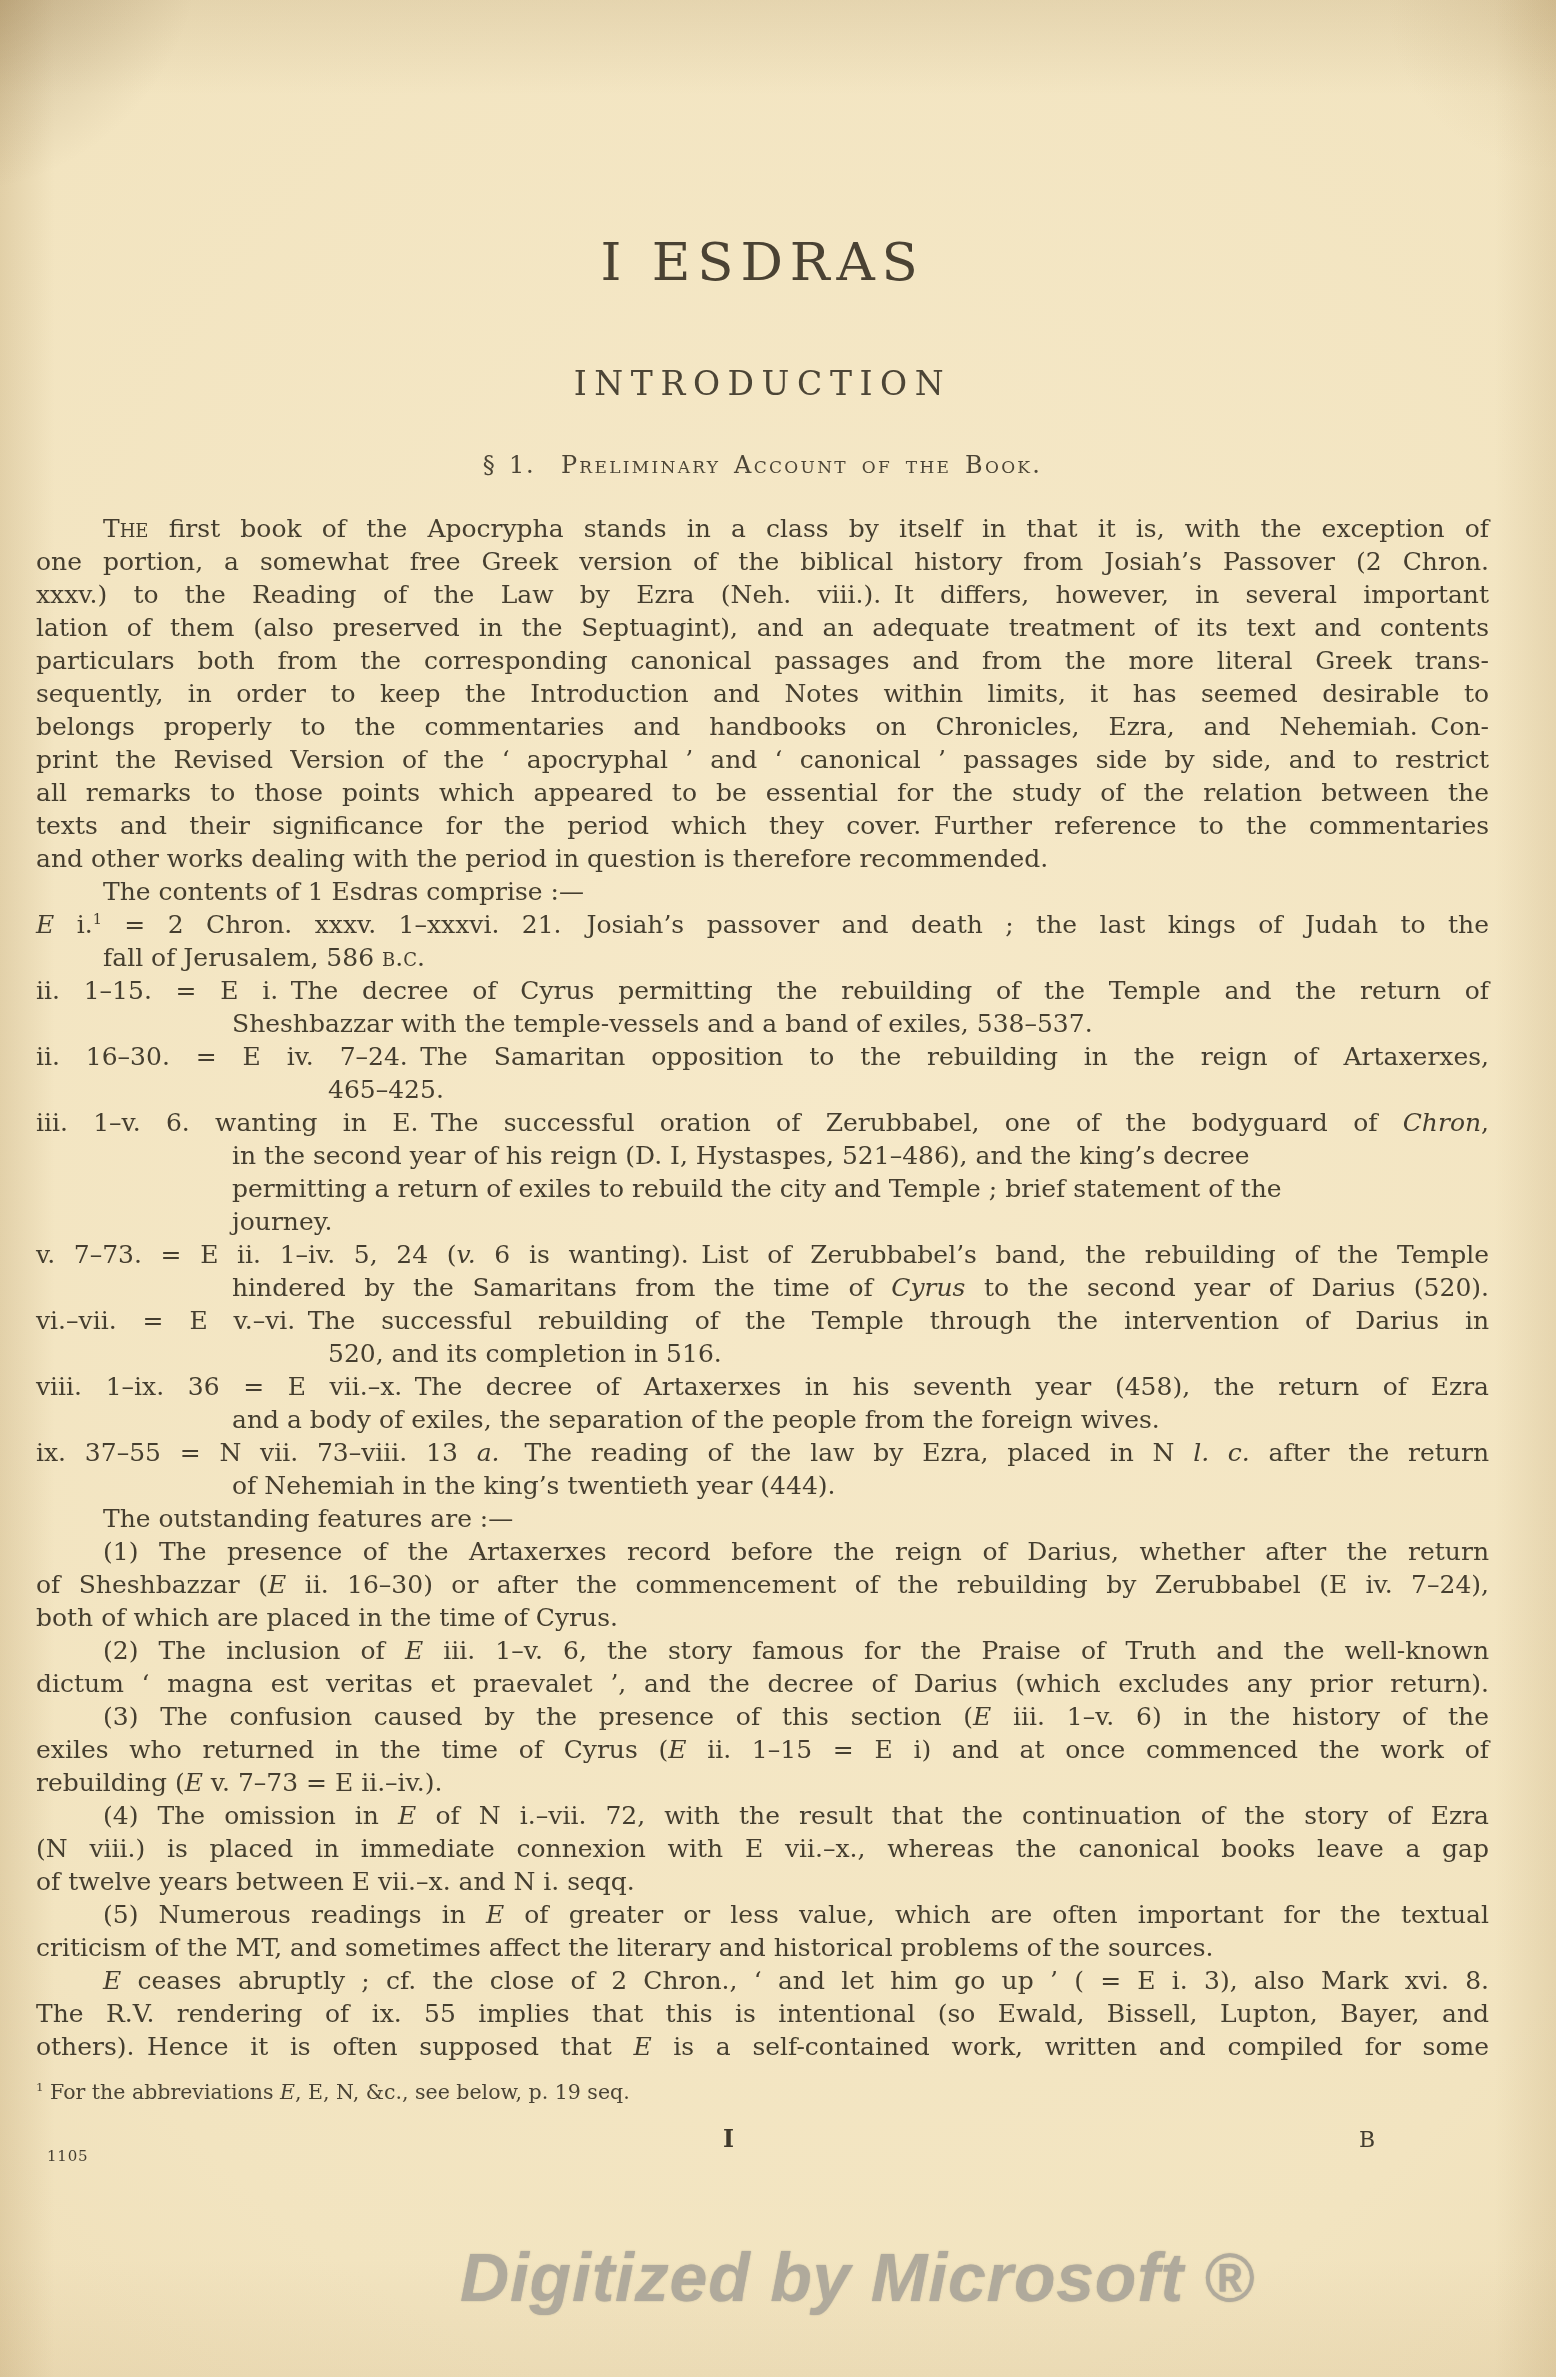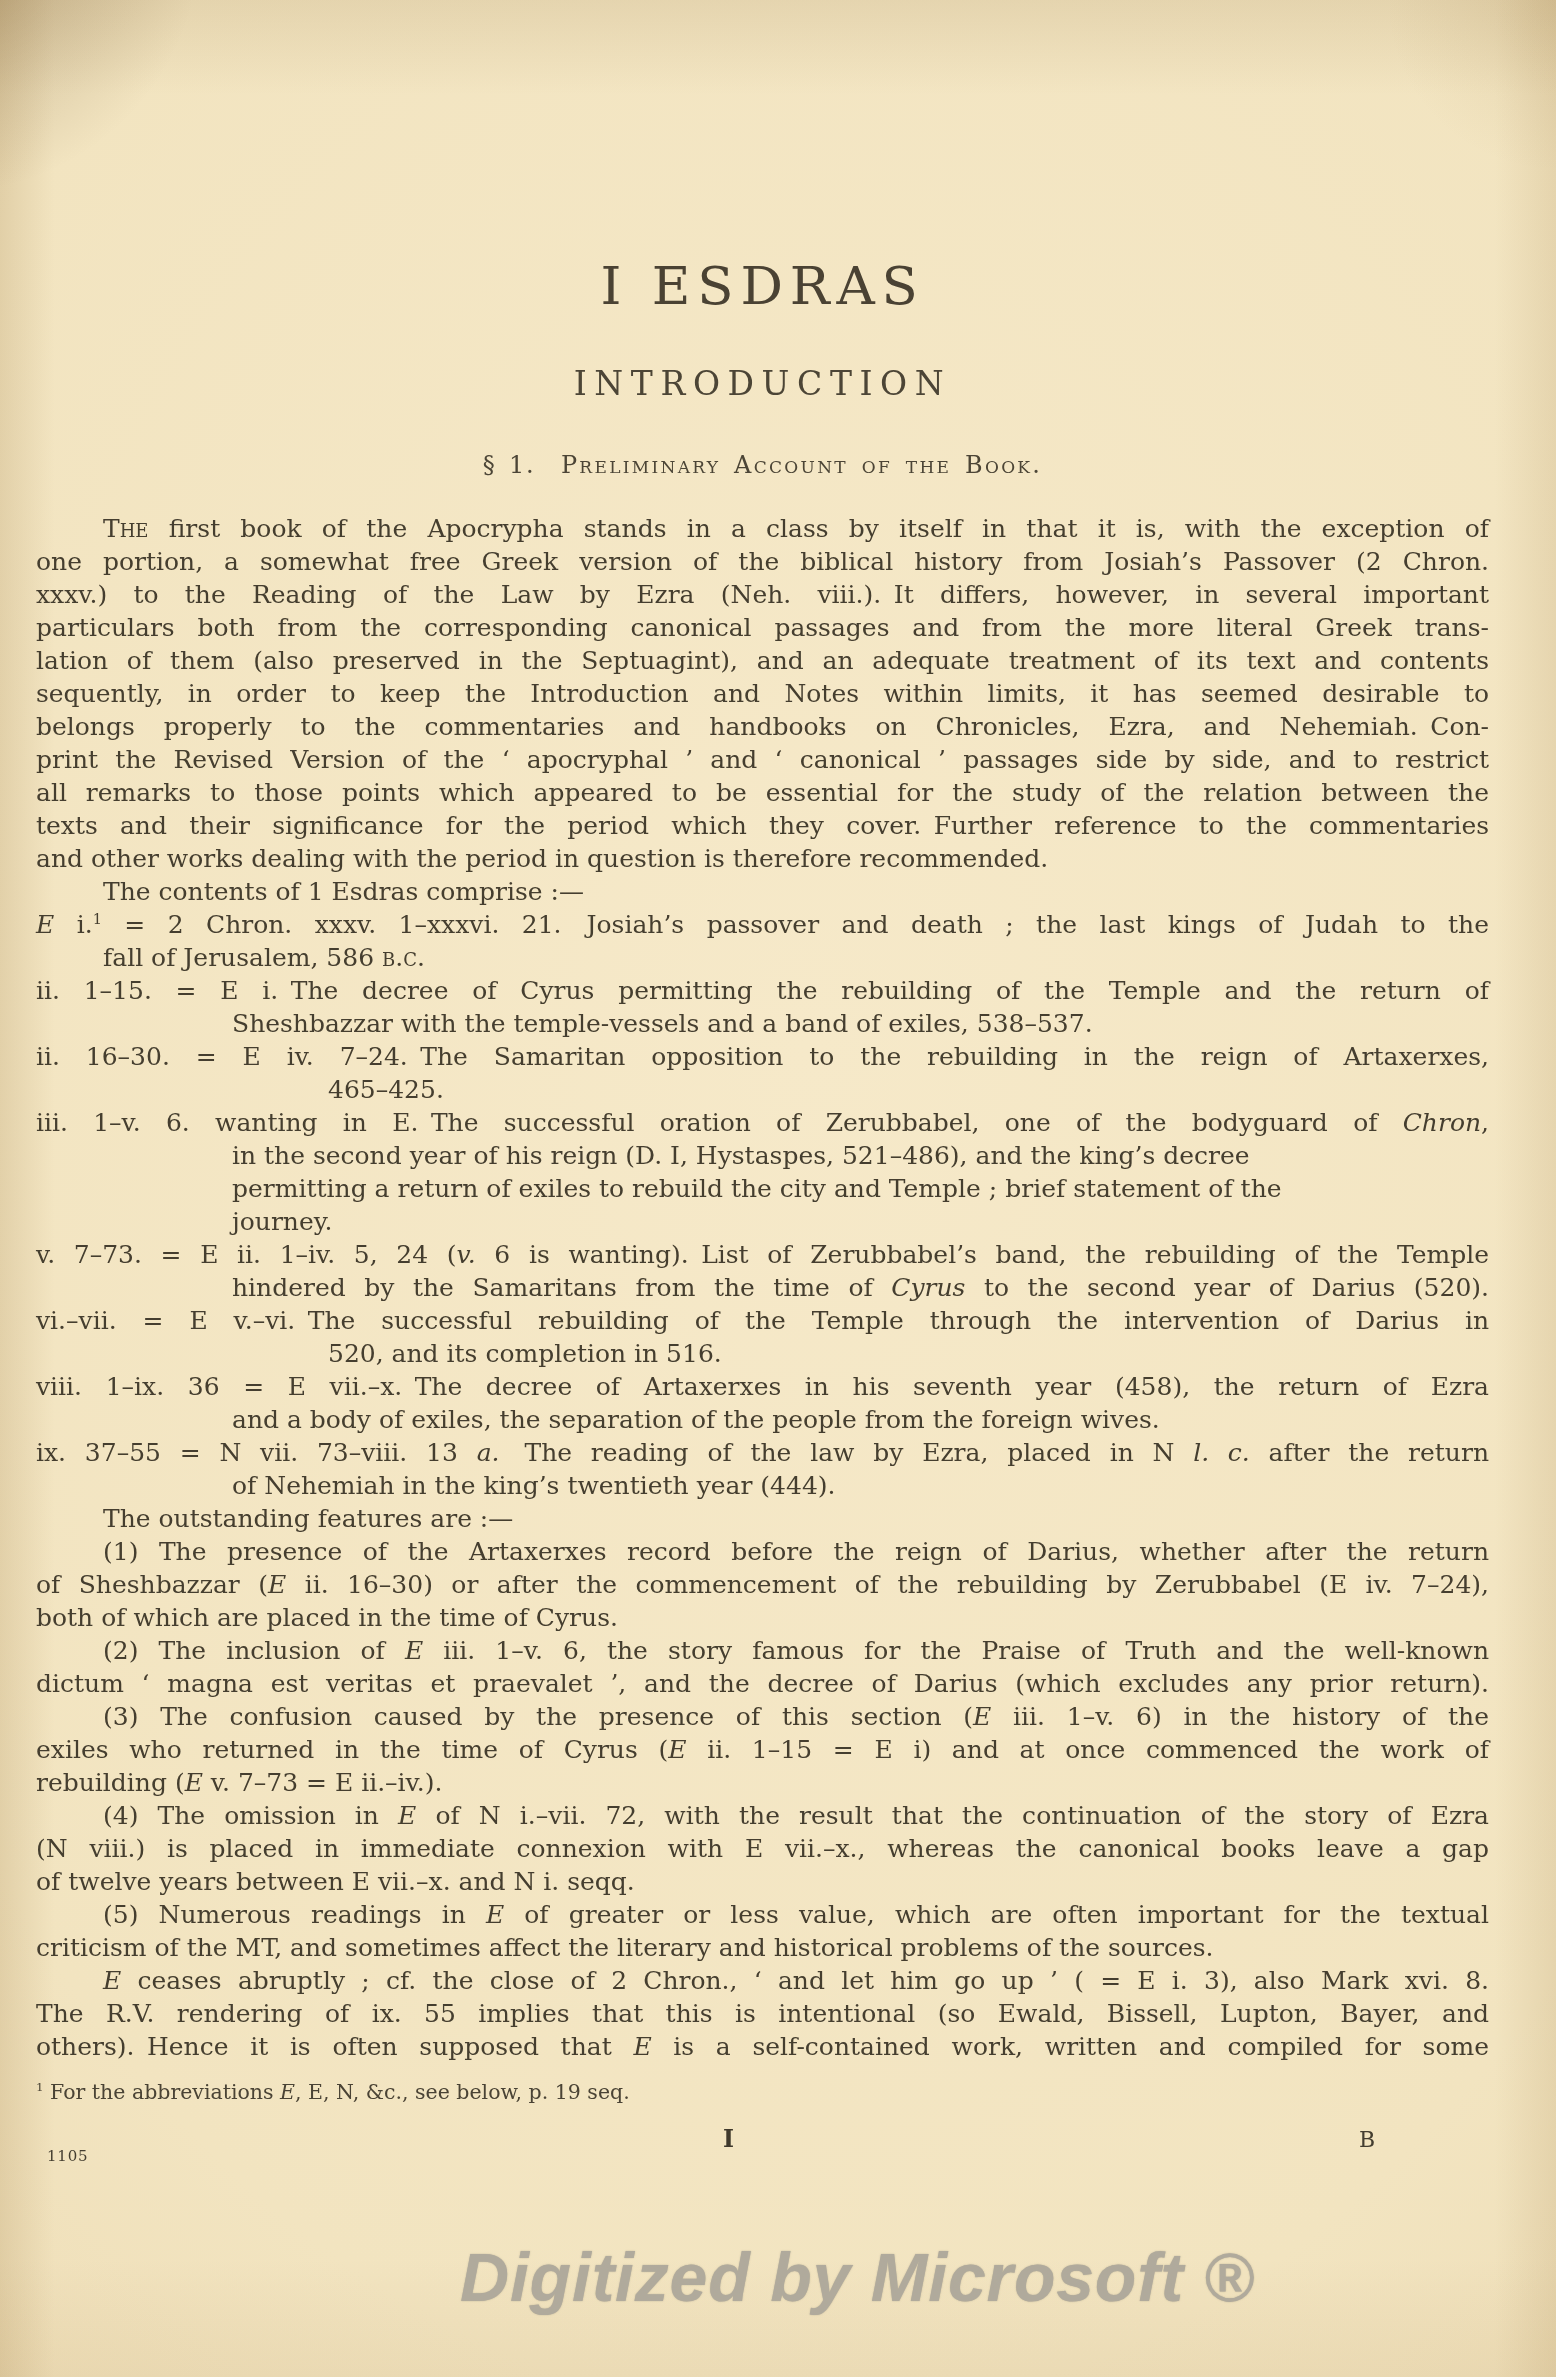--- a/index.html
+++ b/index.html
@@ -12,21 +12,21 @@
     background:
       radial-gradient(circle 364px at -53px -61px, rgba(96,66,26,0.34), rgba(96,66,26,0) 70%),
       radial-gradient(circle 228px at 100% 0%, rgba(150,115,60,0.14), rgba(150,115,60,0) 75%),
       linear-gradient(90deg, rgba(160,126,70,0.20) 0%, rgba(160,126,70,0) 3.5%),
       linear-gradient(270deg, rgba(160,126,70,0.16) 0%, rgba(160,126,70,0) 4%),
       linear-gradient(180deg, rgba(150,118,66,0.15) 0%, rgba(150,118,66,0) 4%),
       linear-gradient(0deg, rgba(170,136,80,0.10) 0%, rgba(170,136,80,0) 5%),
       radial-gradient(ellipse 130% 115% at 52% 44%, #f6e9c9 0%, #f2e4c0 50%, #ecdab2 78%, #dfc99d 100%);
   }
   .hdr{position:absolute;left:36px;width:1453px;text-align:center;}
-  .title{top:255px;font-size:53px;letter-spacing:6.8px;color:#4a4233;}
+  .title{top:231px;font-size:53px;letter-spacing:6.8px;color:#4a4233;}
   .subtitle{top:364px;font-size:33px;letter-spacing:7.6px;color:#4c4536;}
   .secthead{top:451px;font-size:24px;letter-spacing:1.5px;color:#4c4536;word-spacing:3.8px;}
   .secthead .sc{font-variant:small-caps;letter-spacing:2.3px;}
   .body{position:absolute;left:36px;top:512px;width:1453px;}
   .line{height:33px;line-height:33px;font-size:25px;white-space:normal;}
   .j{text-align:justify;text-align-last:justify;}
   .ind1{padding-left:67px;}
   .ind2{padding-left:196px;}
   .ind3{padding-left:292px;}
   .it{font-style:italic;}
@@ -52,22 +52,22 @@
   <div class="hdr title">I ESDRAS</div>
 
   <div class="hdr subtitle">INTRODUCTION</div>
 
   <div class="hdr secthead"><span>§ 1.</span><span>&nbsp;&nbsp;</span><span class="sc">Preliminary Account of the Book.</span></div>
 
   <div class="body">
       <div class="line ind1 j"><span class="sc">The</span><span> first book of the Apocrypha stands in a class by itself in that it is, with the exception of</span></div>
       <div class="line j"><span>one portion, a somewhat free Greek version of the biblical history from Josiah’s Passover (2 Chron.</span></div>
       <div class="line j"><span>xxxv.) to the Reading of the Law by Ezra (Neh. viii.). It differs, however, in several important</span></div>
+      <div class="line j"><span>lation of them (also preserved in the Septuagint), and an adequate treatment of its text and contents</span></div>
       <div class="line j"><span>particulars both from the corresponding canonical passages and from the more literal Greek trans-</span></div>
-      <div class="line j"><span>lation of them (also preserved in the Septuagint), and an adequate treatment of its text and contents</span></div>
       <div class="line j"><span>sequently, in order to keep the Introduction and Notes within limits, it has seemed desirable to</span></div>
       <div class="line j"><span>belongs properly to the commentaries and handbooks on Chronicles, Ezra, and Nehemiah. Con-</span></div>
       <div class="line j"><span>print the Revised Version of the ‘ apocryphal ’ and ‘ canonical ’ passages side by side, and to restrict</span></div>
       <div class="line j"><span>all remarks to those points which appeared to be essential for the study of the relation between the</span></div>
       <div class="line j"><span>texts and their significance for the period which they cover. Further reference to the commentaries</span></div>
       <div class="line"><span>and other works dealing with the period in question is therefore recommended.</span></div>
       <div class="line ind1"><span>The contents of 1 Esdras comprise :—</span></div>
       <div class="line j"><span class="it">E</span><span> i.</span><span class="sup">1</span><span> = 2 Chron. xxxv. 1–xxxvi. 21.  Josiah’s passover and death ; the last kings of Judah to the</span></div>
       <div class="line ind1"><span>fall of Jerusalem, 586 </span><span class="sc">b.c.</span></div>
       <div class="line j"><span>ii. 1–15. = E i. The decree of Cyrus permitting the rebuilding of the Temple and the return of</span></div>

